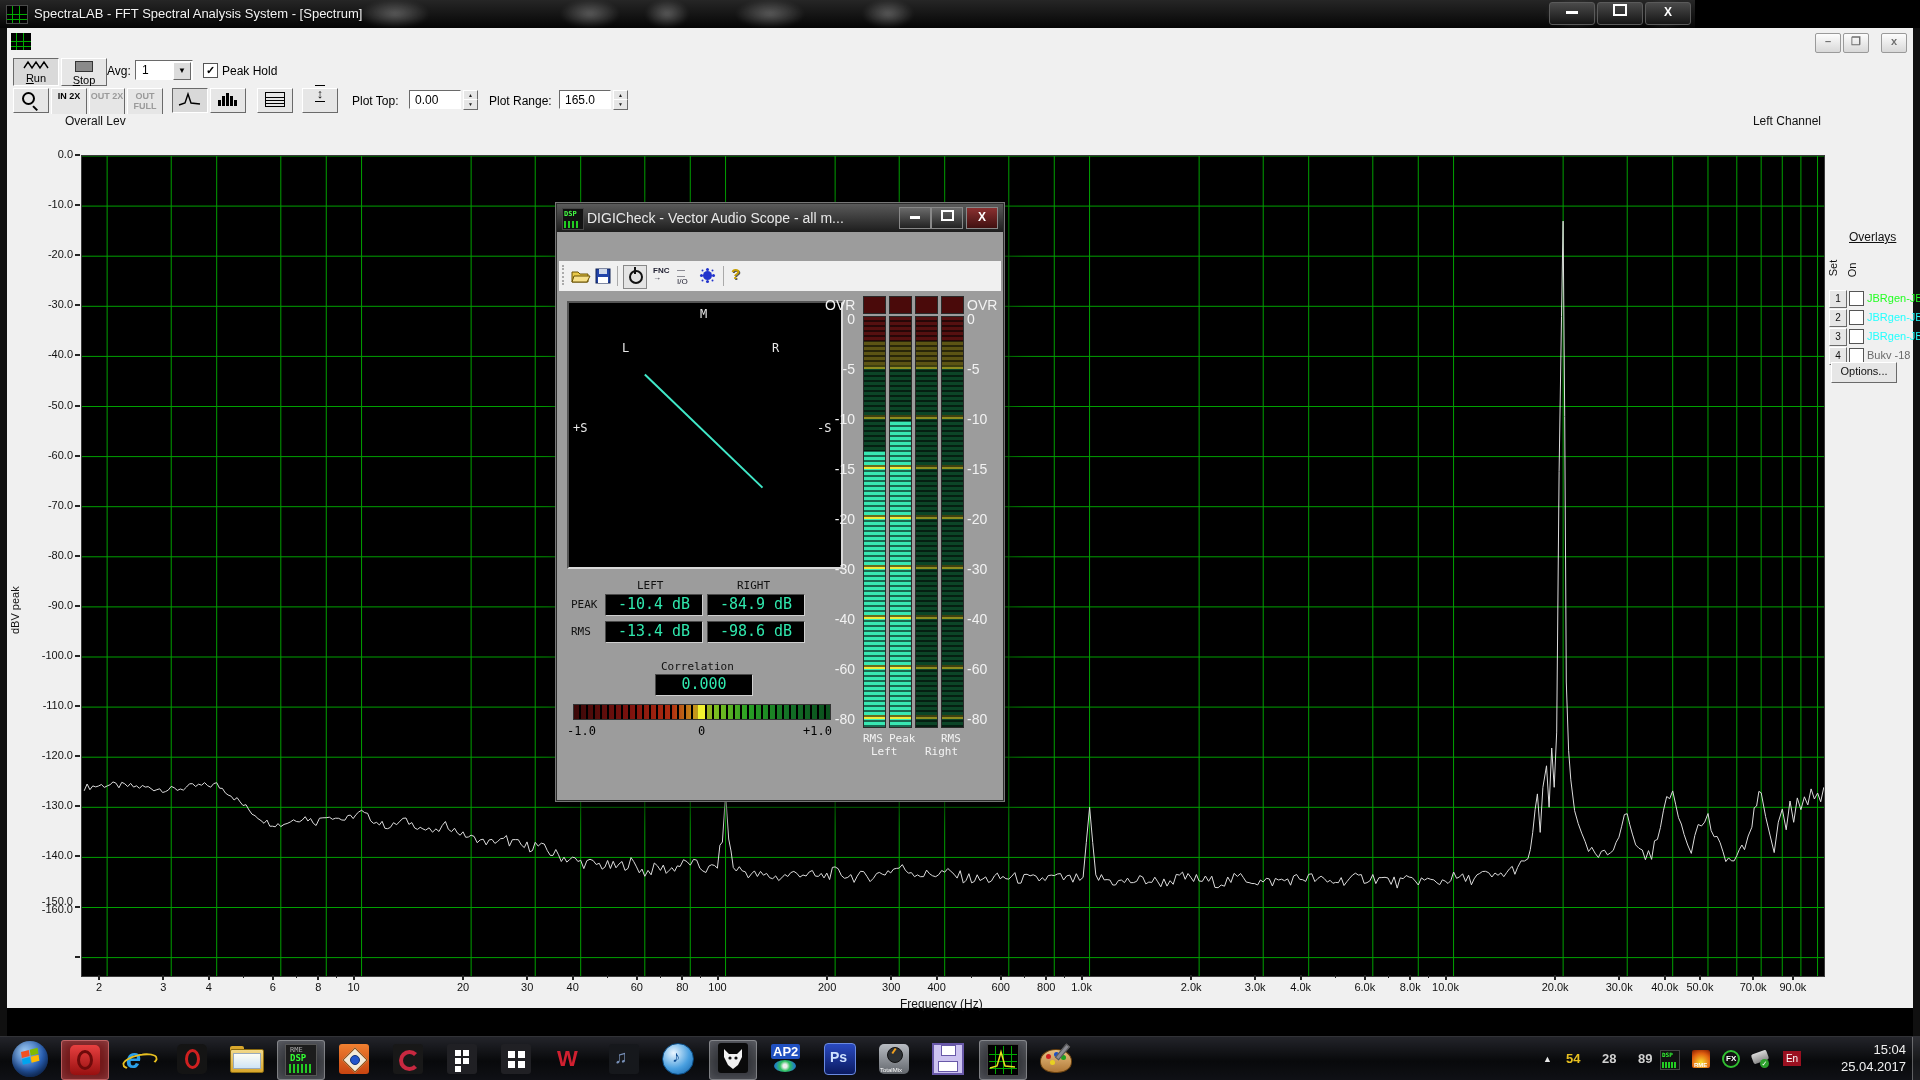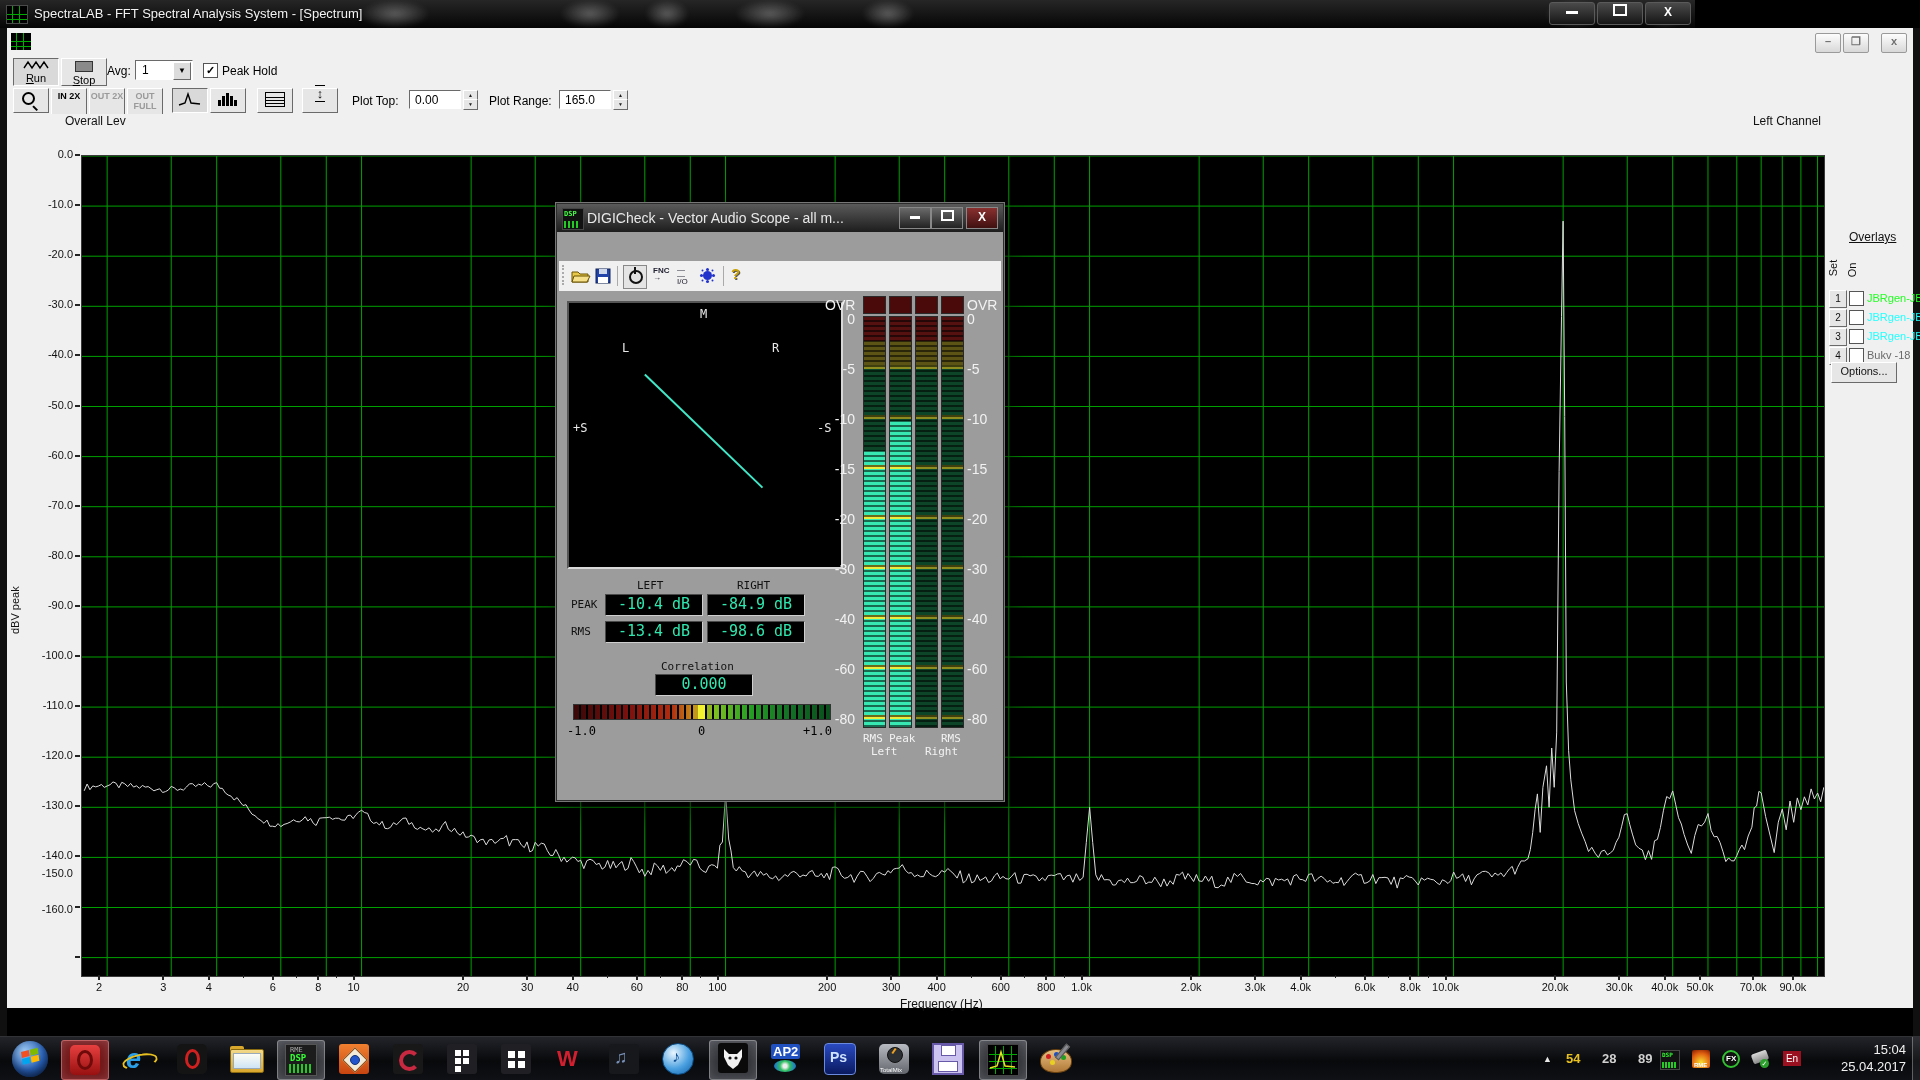--- a/index.html
+++ b/index.html
@@ -295,21 +295,21 @@
         <div class="ytick-label" style="left: 20px; top: 535px;">-100.0</div>
         <div class="tickmark" style="left: 68px; top: 541px; width: 5px; height: 2px;"></div>
         <div class="ytick-label" style="left: 20px; top: 585.1px;">-110.0</div>
         <div class="tickmark" style="left: 68px; top: 591.1px; width: 5px; height: 2px;"></div>
         <div class="ytick-label" style="left: 20px; top: 635.2px;">-120.0</div>
         <div class="tickmark" style="left: 68px; top: 641.2px; width: 5px; height: 2px;"></div>
         <div class="ytick-label" style="left: 20px; top: 685.3px;">-130.0</div>
         <div class="tickmark" style="left: 68px; top: 691.3px; width: 5px; height: 2px;"></div>
         <div class="ytick-label" style="left: 20px; top: 735.4px;">-140.0</div>
         <div class="tickmark" style="left: 68px; top: 741.4px; width: 5px; height: 2px;"></div>
-        <div class="ytick-label" style="left: 20px; top: 753px;">-150.0</div>
+        <div class="ytick-label" style="left: 20px; top: 781px;">-150.0</div>
         <div class="tickmark" style="left: 68px; top: 791.5px; width: 5px; height: 2px;"></div>
         <div class="ytick-label" style="left: 20px; top: 789px;">-160.0</div>
         <div class="tickmark" style="left: 68px; top: 841.6px; width: 5px; height: 2px;"></div>
         <div class="xtick-label" style="left: 70.1269px; top: 867px;">2</div>
         <div class="tickmark" style="left: 91.1269px; top: 861px; width: 2px; height: 5px;"></div>
         <div class="xtick-label" style="left: 134.224px; top: 867px;">3</div>
         <div class="tickmark" style="left: 155.224px; top: 861px; width: 2px; height: 5px;"></div>
         <div class="xtick-label" style="left: 179.702px; top: 867px;">4</div>
         <div class="tickmark" style="left: 200.702px; top: 861px; width: 2px; height: 5px;"></div>
         <div class="xtick-label" style="left: 243.799px; top: 867px;">6</div>

